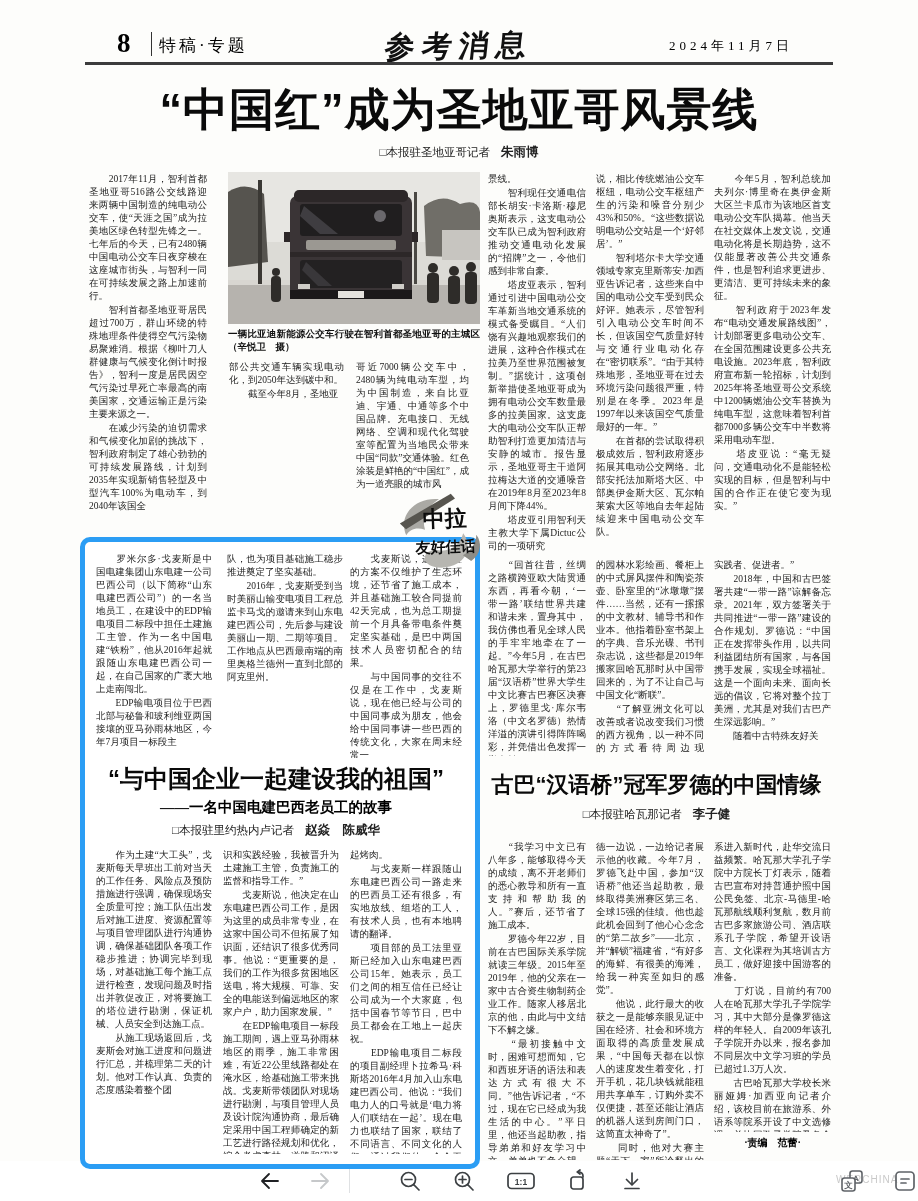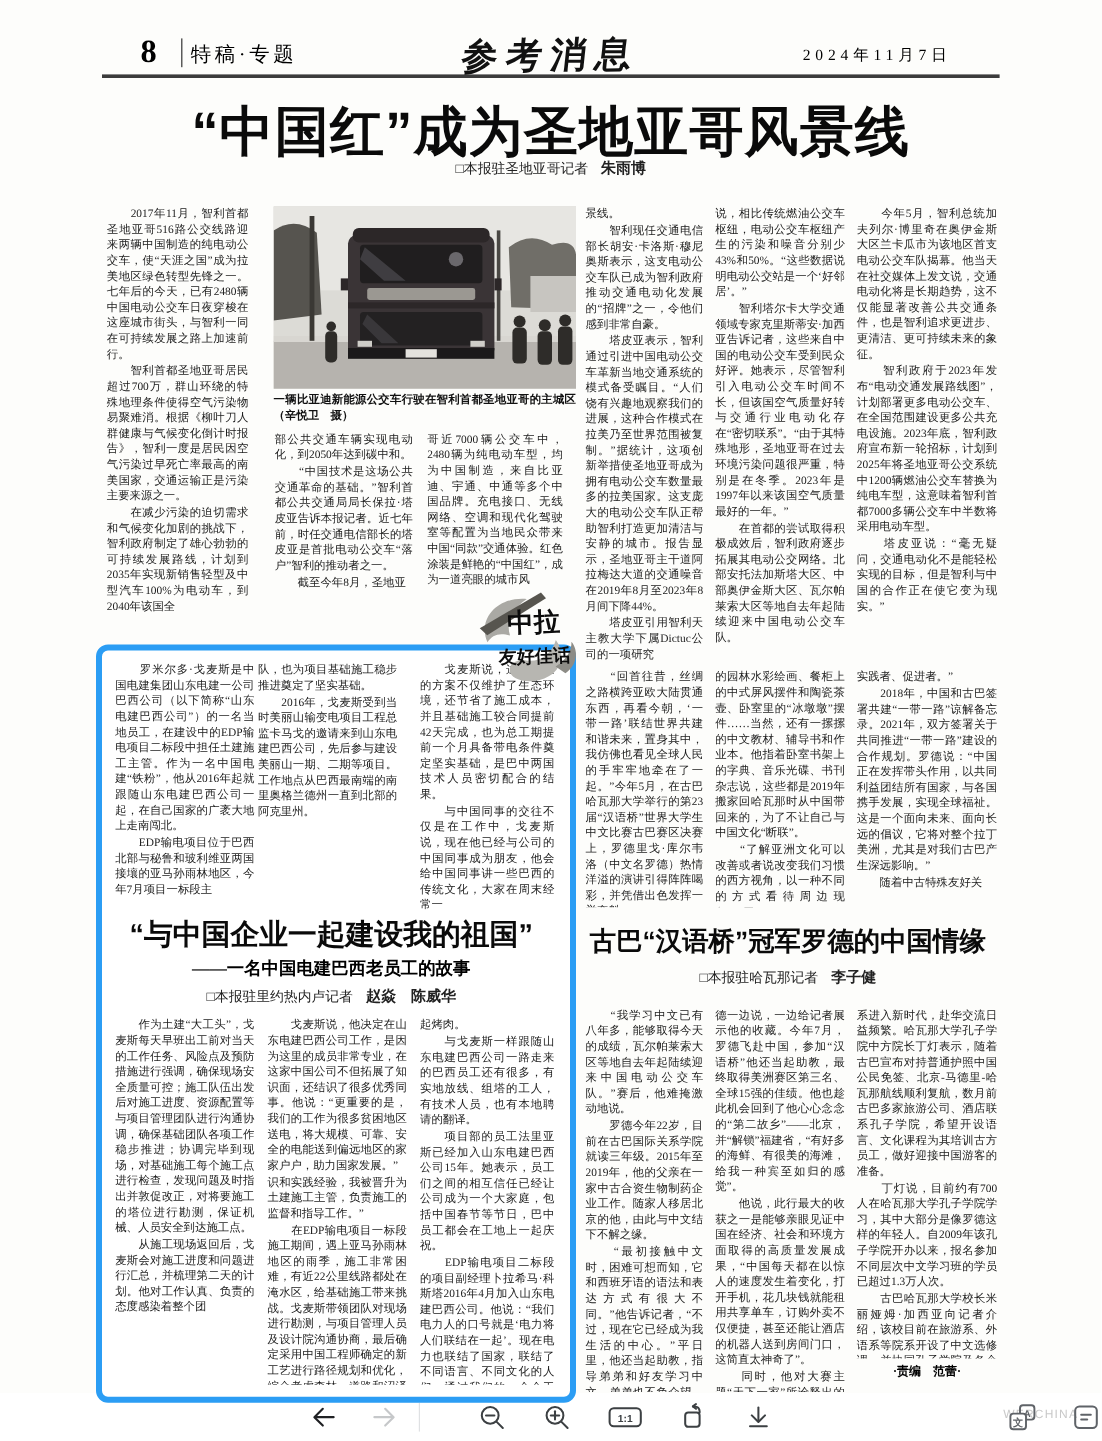--- a/index.html
+++ b/index.html
@@ -13,21 +13,21 @@
   .masthead{position:absolute;left:0;right:0;top:-2px;text-align:center;font-size:30px;font-weight:bold;
             letter-spacing:7px;transform:skewX(-7deg) rotate(-1deg);color:#111;}
   .date{position:absolute;right:40px;top:9px;font-size:13px;letter-spacing:4px;}
   .hdr-rule{position:absolute;left:85px;top:62px;width:748px;height:3px;background:#3c3c3c;}
   
   .h1-main{position:absolute;left:85px;top:80px;width:748px;text-align:center;
            font-family:"Liberation Sans","DejaVu Sans",sans-serif;font-weight:900;
            font-size:45px;letter-spacing:1px;color:#0a0a0a;white-space:nowrap;}
   .byline{position:absolute;text-align:center;font-size:11.5px;color:#222;}
   .byline b{font-size:12.5px;margin-left:8px;}
-  .by-main{left:85px;top:132px;width:748px;text-align:center;}
+  .by-main{left:85px;top:144px;width:748px;text-align:center;}
   .col{position:absolute;font-size:9.5px;line-height:13px;text-align:justify;color:#1b1b1b;overflow:hidden;}
   .col p{margin:1px;}
   
   .photo{position:absolute;left:228px;top:172px;width:252px;height:152px;background:#dcdbd6;}
   .caption{position:absolute;left:228px;top:328px;width:252px;font-size:9.5px;line-height:13px;
            font-weight:bold;text-align:justify;color:#111;}
   
   .badge{position:absolute;left:396px;top:486px;width:94px;height:84px;z-index:5;transform:rotate(-2deg);}
   
   .bluebox{position:absolute;left:80px;top:537px;width:390px;height:622px;border:5px solid #2b9df4;
@@ -119,21 +119,20 @@
           <rect x="237" y="100" width="12" height="32" rx="4"></rect>
         <circle cx="48" cy="100" r="4"></circle>
           <rect x="43" y="104" width="10" height="26" rx="4"></rect>
       </g>
     </svg>
   </div>
   <div class="caption">一辆比亚迪新能源公交车行驶在智利首都圣地亚哥的主城区（辛悦卫　摄）</div>
 
   <div class="col" style="left:228px;top:360px;width:117px;height:200px">
       <p>部公共交通车辆实现电动化，到2050年达到碳中和。</p>
-      <p>　　“中国技术是这场公共交通革命的基础。”智利首都公共交通局局长保拉·塔皮亚告诉本报记者。近七年前，时任交通电信部长的塔皮亚是首批电动公交车“落户”智利的推动者之一。</p>
       <p>　　截至今年8月，圣地亚</p>
     </div>
   <div class="col" style="left:355px;top:360px;width:115px;height:200px">
       <p>哥近7000辆公交车中，2480辆为纯电动车型，均为中国制造，来自比亚迪、宇通、中通等多个中国品牌。充电接口、无线网络、空调和现代化驾驶室等配置为当地民众带来中国“同款”交通体验。红色涂装是鲜艳的“中国红”，成为一道亮眼的城市风</p>
     </div>
   <div class="col" style="left:487px;top:172px;width:100px;height:388px">
       <p>景线。</p>
       <p>　　智利现任交通电信部长胡安·卡洛斯·穆尼奥斯表示，这支电动公交车队已成为智利政府推动交通电动化发展的“招牌”之一，令他们感到非常自豪。</p>
       <p>　　塔皮亚表示，智利通过引进中国电动公交车革新当地交通系统的模式备受瞩目。“人们饶有兴趣地观察我们的进展，这种合作模式在拉美乃至世界范围被复制。”据统计，这项创新举措使圣地亚哥成为拥有电动公交车数量最多的拉美国家。这支庞大的电动公交车队正帮助智利打造更加清洁与安静的城市。报告显示，圣地亚哥主干道阿拉梅达大道的交通噪音在2019年8月至2023年8月间下降44%。</p>
       <p>　　塔皮亚引用智利天主教大学下属Dictuc公司的一项研究</p>
@@ -158,43 +157,43 @@
       <text x="49" y="40" text-anchor="middle" font-size="22" font-weight="900" fill="#0c0c0c" font-family="Liberation Sans, sans-serif">中拉</text>
       <text x="49" y="66" text-anchor="middle" font-size="15" font-weight="900" fill="#0c0c0c" font-family="Liberation Sans, sans-serif">友好佳话</text>
     </svg>
   </div>
 
   <div class="bluebox"></div>
   <div class="col z2" style="left:95px;top:552px;width:118px;height:206px">
       <p>　　罗米尔多·戈麦斯是中国电建集团山东电建一公司巴西公司（以下简称“山东电建巴西公司”）的一名当地员工，在建设中的EDP输电项目二标段中担任土建施工主管。作为一名中国电建“铁粉”，他从2016年起就跟随山东电建巴西公司一起，在自己国家的广袤大地上走南闯北。</p>
       <p>　　EDP输电项目位于巴西北部与秘鲁和玻利维亚两国接壤的亚马孙雨林地区，今年7月项目一标段主</p>
     </div>
-  <div class="col z2" style="left:214px;top:552px;width:118px;height:206px">
+  <div class="col z2" style="left:226px;top:552px;width:118px;height:206px">
       <p>队，也为项目基础施工稳步推进奠定了坚实基础。</p>
       <p>　　2016年，戈麦斯受到当时美丽山输变电项目工程总监卡马戈的邀请来到山东电建巴西公司，先后参与建设美丽山一期、二期等项目。工作地点从巴西最南端的南里奥格兰德州一直到北部的阿克里州。</p>
     </div>
   <div class="col z2" style="left:349px;top:552px;width:114px;height:206px">
       <p>　　戈麦斯说，这段工程的方案不仅维护了生态环境，还节省了施工成本，并且基础施工较合同提前42天完成，也为总工期提前一个月具备带电条件奠定坚实基础，是巴中两国技术人员密切配合的结果。</p>
       <p>　　与中国同事的交往不仅是在工作中，戈麦斯说，现在他已经与公司的中国同事成为朋友，他会给中国同事讲一些巴西的传统文化，大家在周末经常一</p>
     </div>
 
   <div class="h2-brazil">“与中国企业一起建设我的祖国”</div>
   <div class="sub-brazil">——一名中国电建巴西老员工的故事</div>
   <div class="byline by-brazil">
     <span>□本报驻里约热内卢记者</span>
     <b>赵焱　陈威华</b>
   </div>
 
   <div class="col z2" style="left:95px;top:848px;width:118px;height:306px">
       <p>　　作为土建“大工头”，戈麦斯每天早班出工前对当天的工作任务、风险点及预防措施进行强调，确保现场安全质量可控；施工队伍出发后对施工进度、资源配置等与项目管理团队进行沟通协调，确保基础团队各项工作稳步推进；协调完毕到现场，对基础施工每个施工点进行检查，发现问题及时指出并敦促改正，对将要施工的塔位进行勘测，保证机械、人员安全到达施工点。</p>
       <p>　　从施工现场返回后，戈麦斯会对施工进度和问题进行汇总，并梳理第二天的计划。他对工作认真、负责的态度感染着整个团</p>
     </div>
   <div class="col z2" style="left:222px;top:848px;width:118px;height:306px">
+      <p>识和实践经验，我被晋升为土建施工主管，负责施工的监督和指导工作。”</p>
       <p>　　戈麦斯说，他决定在山东电建巴西公司工作，是因为这里的成员非常专业，在这家中国公司不但拓展了知识面，还结识了很多优秀同事。他说：“更重要的是，我们的工作为很多贫困地区送电，将大规模、可靠、安全的电能送到偏远地区的家家户户，助力国家发展。”</p>
-      <p>识和实践经验，我被晋升为土建施工主管，负责施工的监督和指导工作。”</p>
       <p>　　在EDP输电项目一标段施工期间，遇上亚马孙雨林地区的雨季，施工非常困难，有近22公里线路都处在淹水区，给基础施工带来挑战。戈麦斯带领团队对现场进行勘测，与项目管理人员及设计院沟通协商，最后确定采用中国工程师确定的新工艺进行路径规划和优化，综合考虑森林、道路和沼泽等因素确定最佳线路和进场道路。</p>
     </div>
   <div class="col z2" style="left:349px;top:848px;width:114px;height:306px">
       <p>起烤肉。</p>
       <p>　　与戈麦斯一样跟随山东电建巴西公司一路走来的巴西员工还有很多，有实地放线、组塔的工人，有技术人员，也有本地聘请的翻译。</p>
       <p>　　项目部的员工法里亚斯已经加入山东电建巴西公司15年。她表示，员工们之间的相互信任已经让公司成为一个大家庭，包括中国春节等节日，巴中员工都会在工地上一起庆祝。</p>
       <p>　　EDP输电项目二标段的项目副经理卜拉希马·科斯塔2016年4月加入山东电建巴西公司。他说：“我们电力人的口号就是‘电力将人们联结在一起’。现在电力也联结了国家，联结了不同语言、不同文化的人们。通过我们的一个个工程项目，让巴西很多地区生活条件改善、社会进步，我们两国人之间的关系也更近了。”</p>
     </div>
 
   <div class="col" style="left:487px;top:558px;width:100px;height:198px">
@@ -210,21 +209,21 @@
       <p>　　随着中古特殊友好关</p>
     </div>
 
   <div class="h2-cuba">古巴“汉语桥”冠军罗德的中国情缘</div>
   <div class="byline by-cuba">
     <span>□本报驻哈瓦那记者</span>
     <b>李子健</b>
   </div>
 
   <div class="col" style="left:487px;top:840px;width:100px;height:320px">
-      <p>　　“我学习中文已有八年多，能够取得今天的成绩，瓦尔帕莱索大区等地自去年起陆续迎来中国电动公交车队。”赛后，他难掩激动地说。</p>
+      <p>　　“我学习中文已有八年多，能够取得今天的成绩，离不开老师们的悉心教导和所有一直支持和帮助我的人。”赛后，还节省了施工成本。</p>
       <p>　　罗德今年22岁，目前在古巴国际关系学院就读三年级。2015年至2019年，他的父亲在一家中古合资生物制药企业工作。随家人移居北京的他，由此与中文结下不解之缘。</p>
       <p>　　“最初接触中文时，困难可想而知，它和西班牙语的语法和表达方式有很大不同。”他告诉记者，“不过，现在它已经成为我生活的中心。”平日里，他还当起助教，指导弟弟和好友学习中文。弟弟也不负众望，在今年“汉语桥”世界中学生中文比赛古巴赛区决赛中取得第二名的佳绩。</p>
     </div>
   <div class="col" style="left:595px;top:840px;width:110px;height:320px">
       <p>德一边说，一边给记者展示他的收藏。今年7月，罗德飞赴中国，参加“汉语桥”他还当起助教，最终取得美洲赛区第三名、全球15强的佳绩。他也趁此机会回到了他心心念念的“第二故乡”——北京，并“解锁”福建省，“有好多的海鲜、有很美的海滩，给我一种宾至如归的感觉”。</p>
       <p>　　他说，此行最大的收获之一是能够亲眼见证中国在经济、社会和环境方面取得的高质量发展成果，“中国每天都在以惊人的速度发生着变化，打开手机，花几块钱就能租用共享单车，订购外卖不仅便捷，甚至还能让酒店的机器人送到房间门口，这简直太神奇了”。</p>
       <p>　　同时，他对大赛主题“天下一家”所诠释出的理念有了更深刻的了解。他说：“我希望能成为中古民心相通、友好合作的</p>
     </div>
   <div class="col" style="left:713px;top:840px;width:119px;height:292px">
       <p>系进入新时代，赴华交流日益频繁。哈瓦那大学孔子学院中方院长丁灯表示，随着古巴宣布对持普通护照中国公民免签、北京-马德里-哈瓦那航线顺利复航，数月前古巴多家旅游公司、酒店联系孔子学院，希望开设语言、文化课程为其培训古方员工，做好迎接中国游客的准备。</p>

